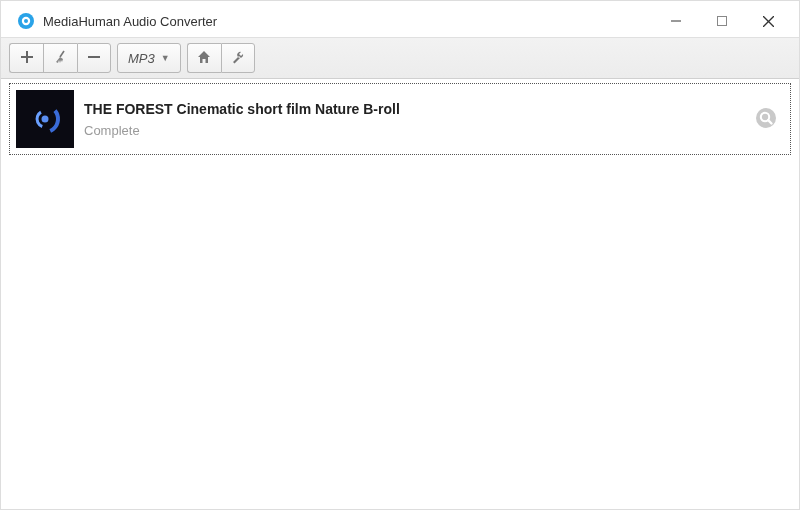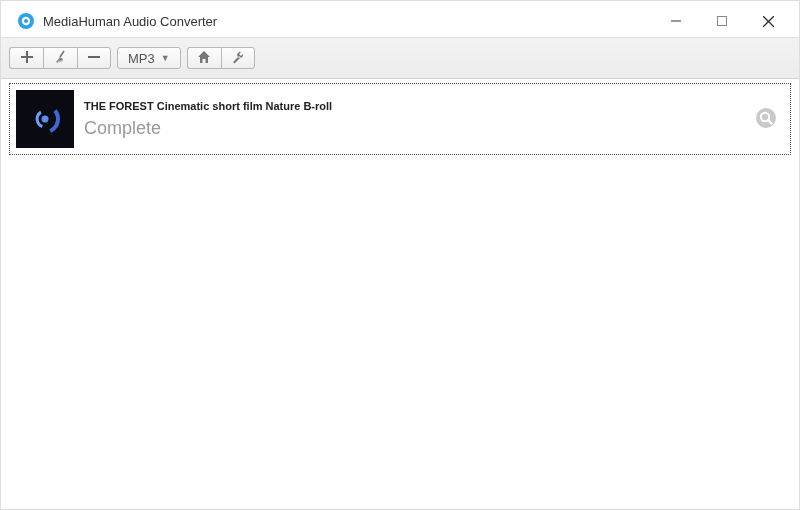--- a/index.html
+++ b/index.html
@@ -38,31 +38,32 @@
     background: linear-gradient(#f2f2f2, #ececec);
     border-top: 1px solid #e0e0e0;
     border-bottom: 1px solid #d0d0d0;
     display: flex;
     align-items: center;
     padding: 0 8px;
     gap: 6px;
   }
   .btn-group { display: flex; }
   .tbtn {
-    height: 22px;
+    height: 30px;
     min-width: 34px;
     padding: 0 8px;
     background: linear-gradient(#fdfdfd, #efefef);
     border: 1px solid #b8b8b8;
     border-radius: 3px;
     display: flex; align-items: center; justify-content: center;
     color: #555;
     font-size: 13px;
     gap: 4px;
     cursor: default;
+    font-style: italic;
   }
   .btn-group .tbtn { border-radius: 0; border-right-width: 0; }
   .btn-group .tbtn:first-child { border-top-left-radius: 3px; border-bottom-left-radius: 3px; }
   .btn-group .tbtn:last-child { border-top-right-radius: 3px; border-bottom-right-radius: 3px; border-right-width: 1px; }
   .format-btn { padding: 0 10px; }
   .format-btn .arrow { font-size: 9px; color: #777; margin-left: 2px; }
 
   .content {
     flex: 1;
     padding: 4px 8px 8px 8px;
@@ -76,22 +77,22 @@
     gap: 10px;
     position: relative;
   }
   .thumb {
     width: 58px; height: 58px;
     background: #0a0a12;
     display: flex; align-items: center; justify-content: center;
     flex-shrink: 0;
   }
   .item-body { flex: 1; display: flex; flex-direction: column; gap: 6px; }
-  .item-title { font-weight: bold; color: #222; font-size: 11px; }
-  .item-status { color: #9a9a9a; font-size: 18px; }
+  .item-title { font-weight: bold; color: #222; font-size: 14px; }
+  .item-status { color: #9a9a9a; font-size: 13px; }
   .item-action {
     width: 24px; height: 24px;
     border-radius: 50%;
     display: flex; align-items: center; justify-content: center;
     color: #bdbdbd;
     margin-right: 6px;
     flex-shrink: 0;
   }
 </style>
 </head>

